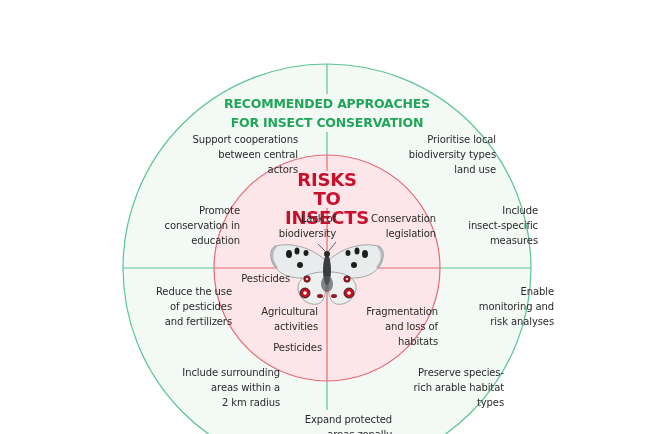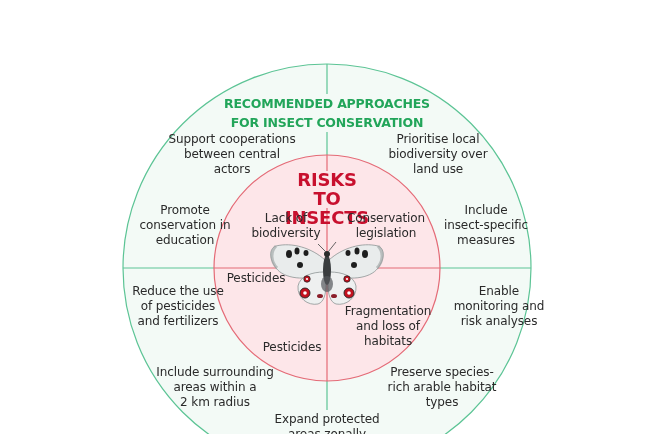--- a/index.html
+++ b/index.html
@@ -14,22 +14,22 @@
     overflow: hidden;
     font-family: "DejaVu Sans", "Liberation Sans", sans-serif;
   }
   #diagram {
     position: absolute;
     left: 0; top: 0;
     width: 651px; height: 434px; margin-top: 48px;
   }
   .lbl {
     position: absolute;
-    text-align: center;
-    font-size: 12px;
+    text-align: right;
+    font-size: 10px;
     line-height: 15px;
     color: #2a2a2a;
     white-space: pre-line;
     letter-spacing: -0.1px;
   }
   .title-green {
     position: absolute;
     text-align: center;
     font-weight: bold;
     color: #22a55a;
@@ -119,21 +119,21 @@
 
   
   <div class="title-red" style="left:277px; top:122px; width:100px;">RISKS
 TO INSECTS</div>
 
   
   <div class="lbl" style="left:166px; top:84px; width:132px;">Support cooperations
 between central
 actors</div>
   <div class="lbl" style="left:380px; top:84px; width:116px;">Prioritise local
-biodiversity over
+biodiversity types
 land use</div>
   <div class="lbl" style="left:130px; top:155px; width:110px;">Promote
 conservation in
 education</div>
   <div class="lbl" style="left:434px; top:155px; width:104px;">Include
 insect-specific
 measures</div>
   <div class="lbl" style="left:124px; top:236px; width:108px;">Reduce the use
 of pesticides
 and fertilizers</div>
@@ -148,17 +148,19 @@
 types</div>
   <div class="lbl" style="left:262px; top:364px; width:130px;">Expand protected
 areas zonally</div>
 
   
   <div class="lbl" style="left:236px; top:163px; width:100px;">Lack of
 biodiversity</div>
   <div class="lbl" style="left:336px; top:163px; width:100px;">Conservation
 legislation</div>
   <div class="lbl" style="left:222px; top:223px; width:68px;">Pesticides</div>
+  <div class="lbl" style="left:228px; top:256px; width:90px;">Agricultural
+activities</div>
   <div class="lbl" style="left:262px; top:292px; width:60px;">Pesticides</div>
   <div class="lbl" style="left:338px; top:256px; width:100px;">Fragmentation
 and loss of
 habitats</div>
 </div>
 
 </body></html>

